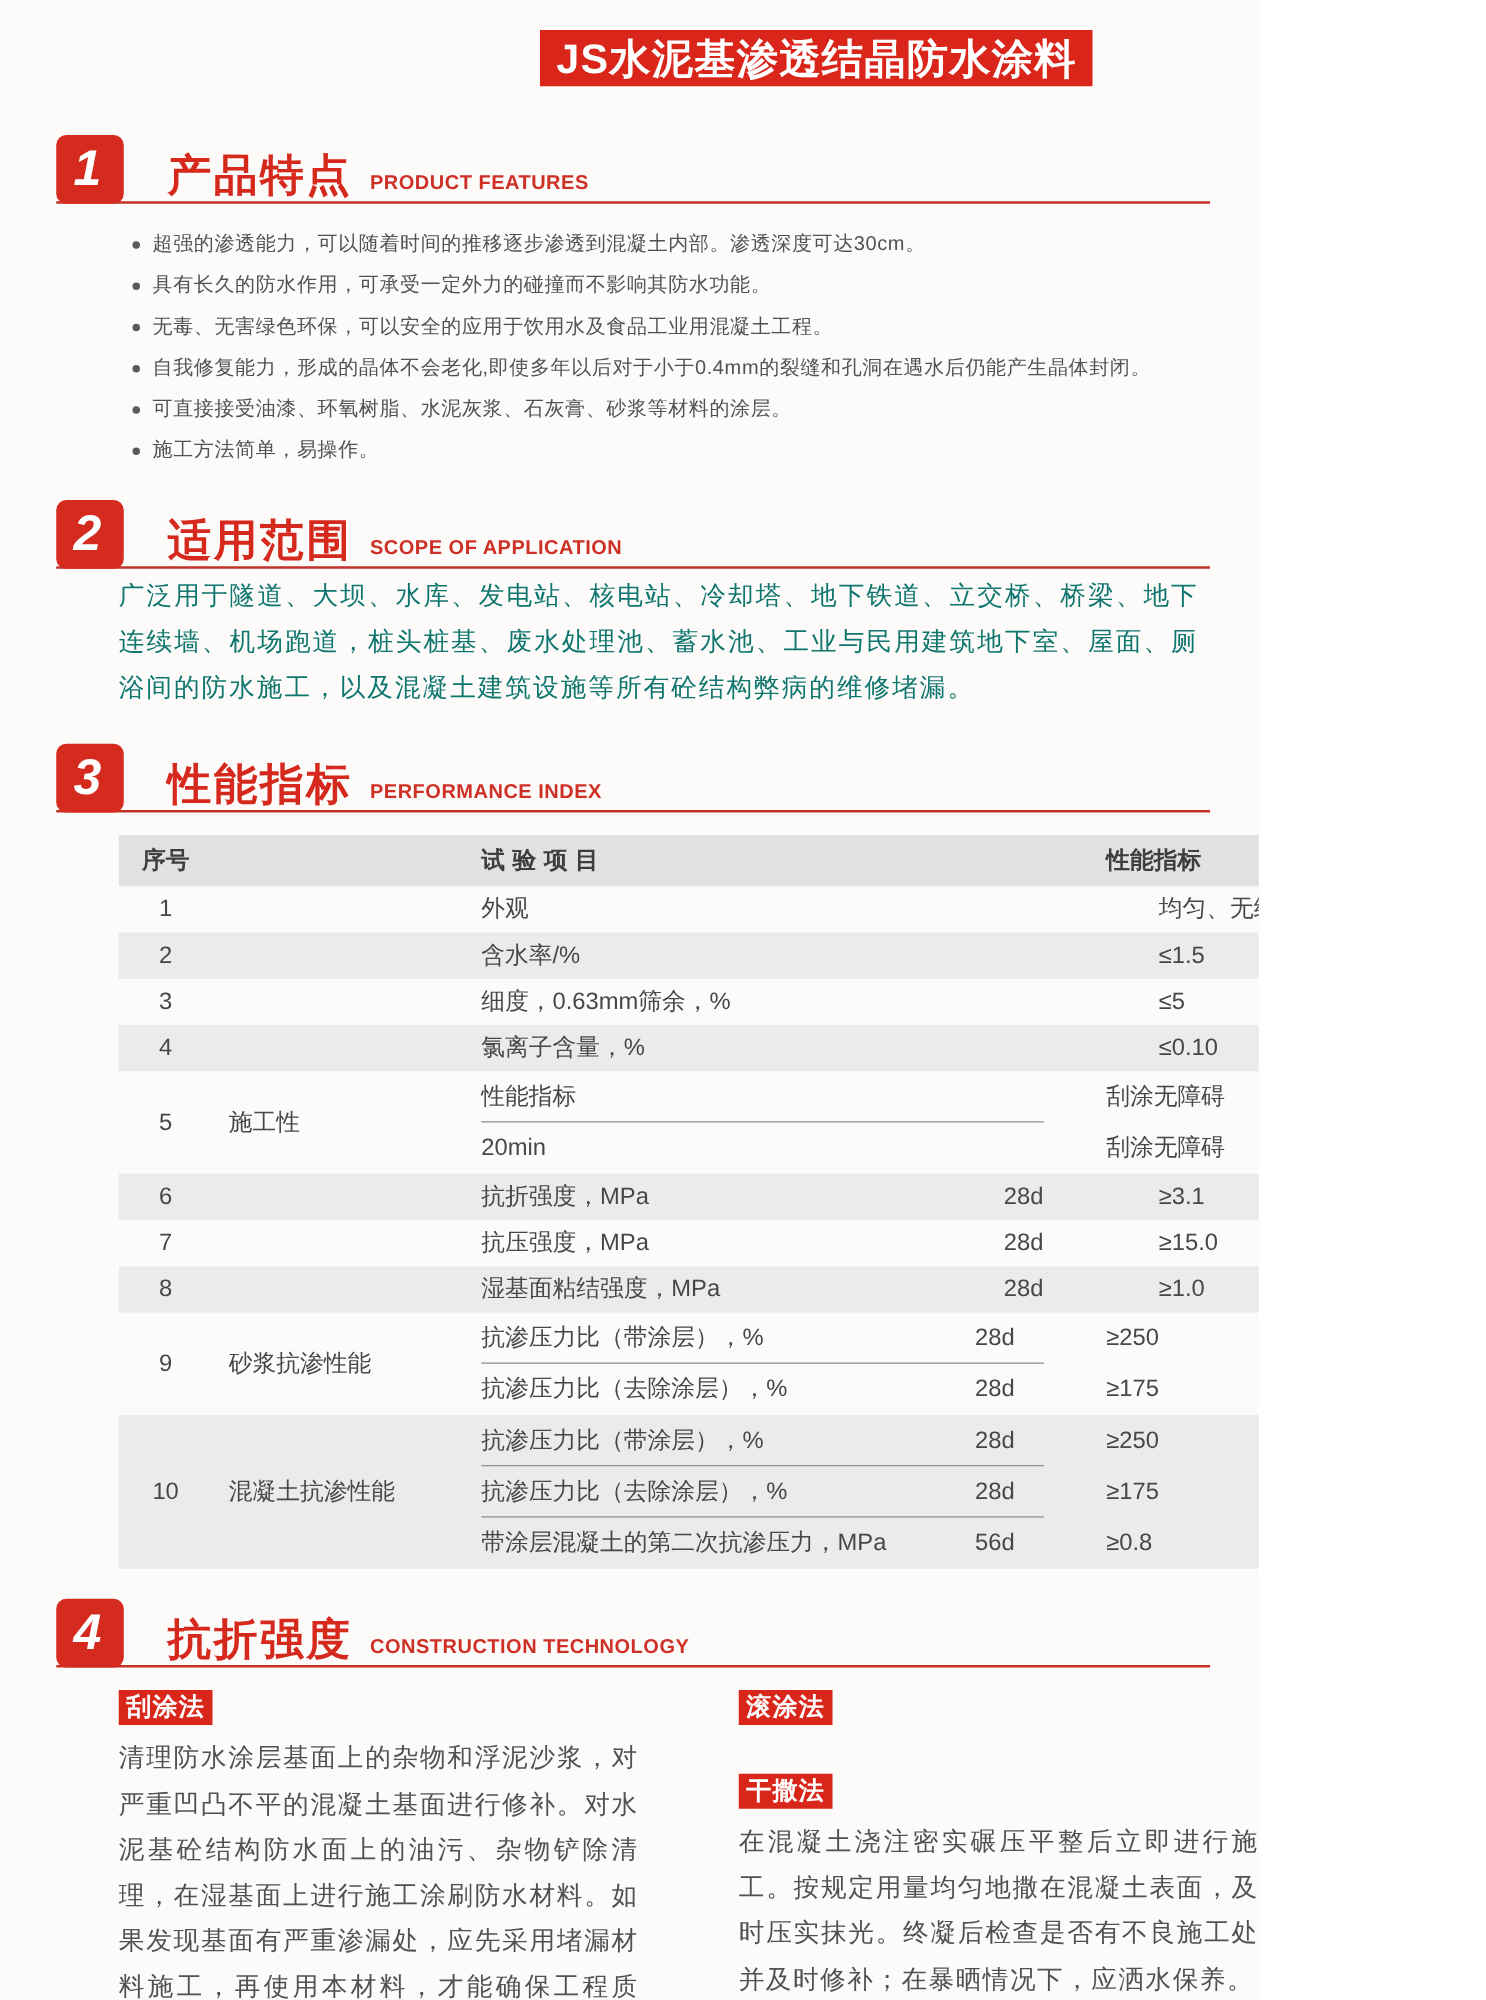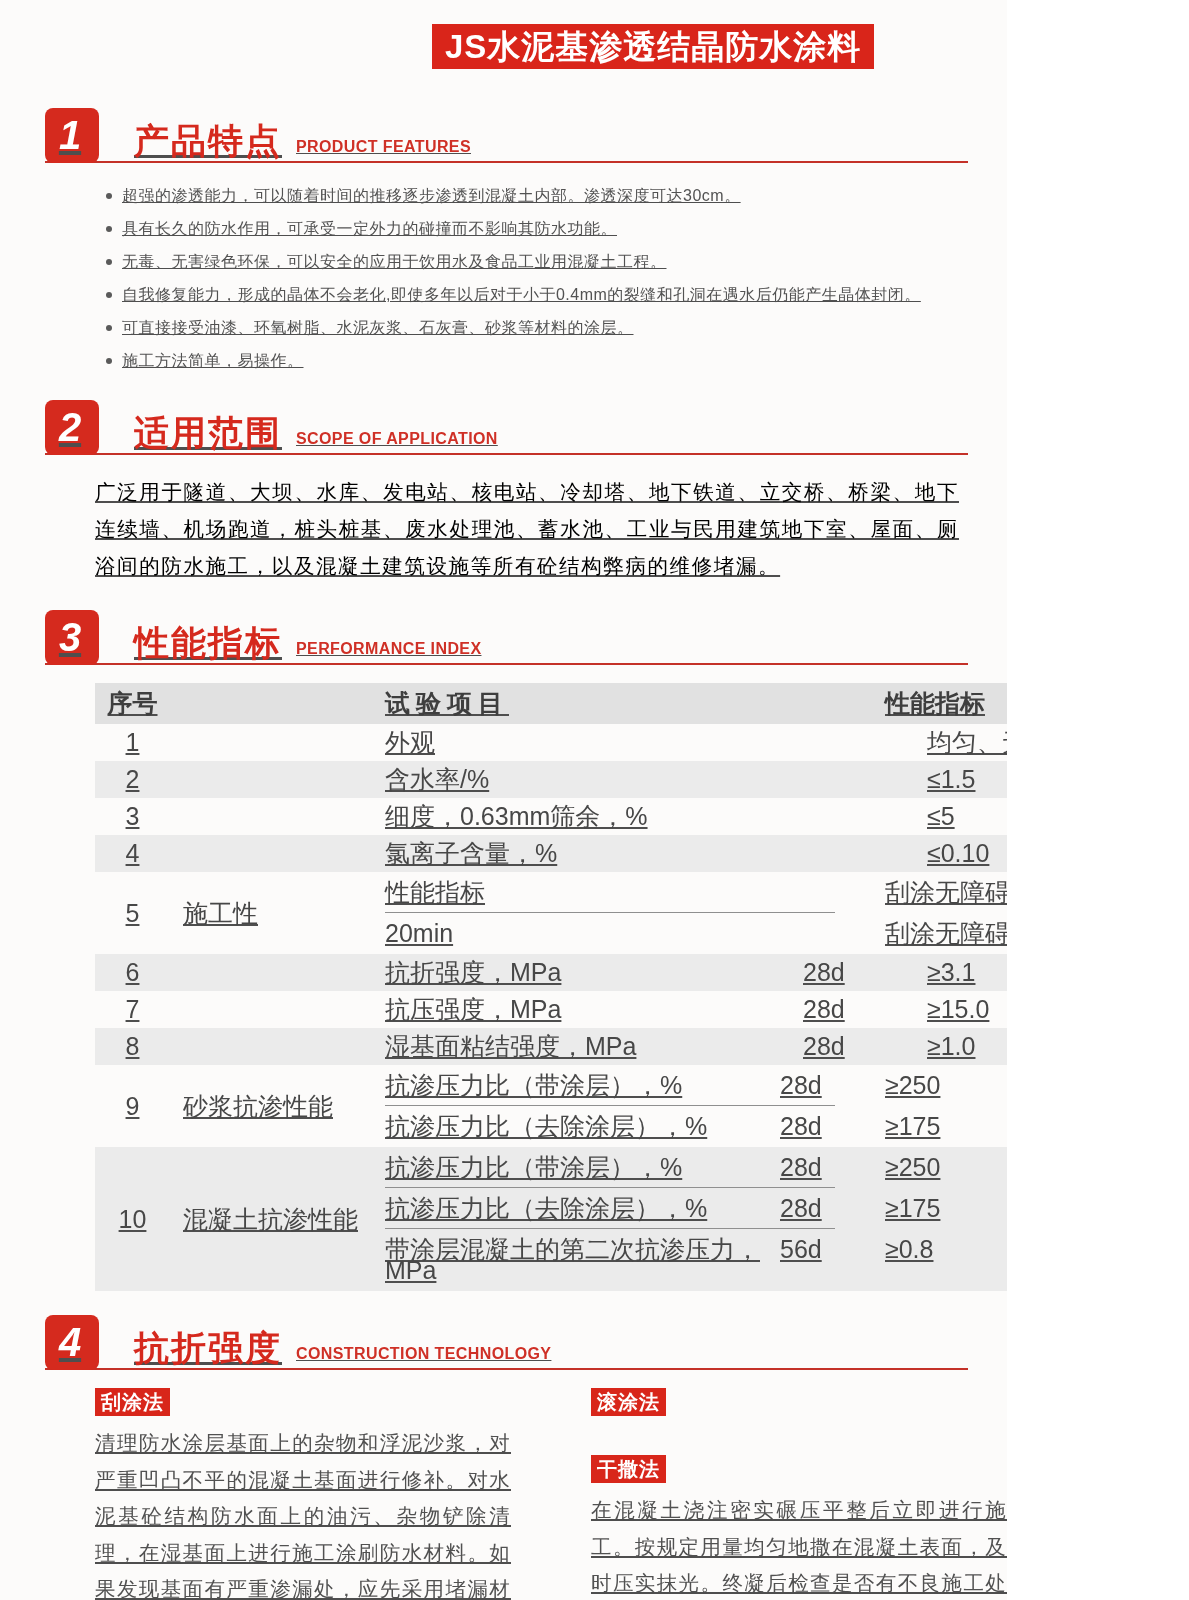--- a/index.html
+++ b/index.html
@@ -4,21 +4,21 @@
 <style>
   * { margin:0; padding:0; box-sizing:border-box; }
   html,body { background:#ffffff; }
   body {
     width:1189px; height:1600px;
     font-family:"Liberation Sans","DejaVu Sans",sans-serif;
     color:#4e4e4e;
   }
   .page {
     position:relative; width:1007px; height:1600px;
-    background:#fcfbfa; overflow:hidden;text-decoration:underline;
+    background:#fcfbfa; overflow:hidden;
   }
 
   
   .banner {
     position:absolute; left:432px; top:24px;
     background:#d9251a; color:#ffffff;
     font-size:33px; font-weight:bold; letter-spacing:1px;
     line-height:45px; height:45px; padding:0 13px;
     white-space:nowrap;
   }
@@ -52,27 +52,27 @@
     position:relative; padding-left:18px;
     font-size:16px; line-height:33px; color:#525252; letter-spacing:0.5px;
   }
   .bullets li::before {
     content:""; position:absolute; left:2px; top:14px;
     width:6px; height:6px; border-radius:50%; background:#5a5a5a;
   }
 
   
   .scope-text {
-    margin:18px 48px 0 95px;
+    margin:3px 48px 0 95px;
     font-size:20.5px; line-height:37px; letter-spacing:1.6px;
-    color:#000000; text-align:justify;
-  }
-
-  
-  .ptable { margin:18px 0 4px 95px; width:1006px; font-size:25px; color:#474747; }
+    color:#0f766e; text-align:justify;
+  }
+
+  
+  .ptable { margin:18px 0 4px 95px; width:1006px; font-size:19px; color:#474747; }
   .trow { display:grid; grid-template-columns:75px 215px 395px 105px 1fr; }
   .trow .c { padding:8px 0; line-height:21px; }
   .c.seq { grid-column:1; text-align:center; }
   .c.cat { grid-column:2; padding-left:13px; }
   .c.item { grid-column:3; }
   .c.age { grid-column:4; padding-left:23px; }
   .c.val { grid-column:5; padding-left:42px; }
   .thead { background:#e1e1e1; font-weight:bold; color:#3e3e3e; }
   .thead .c { padding:10px 0; }
   .sp { letter-spacing:6px; }

